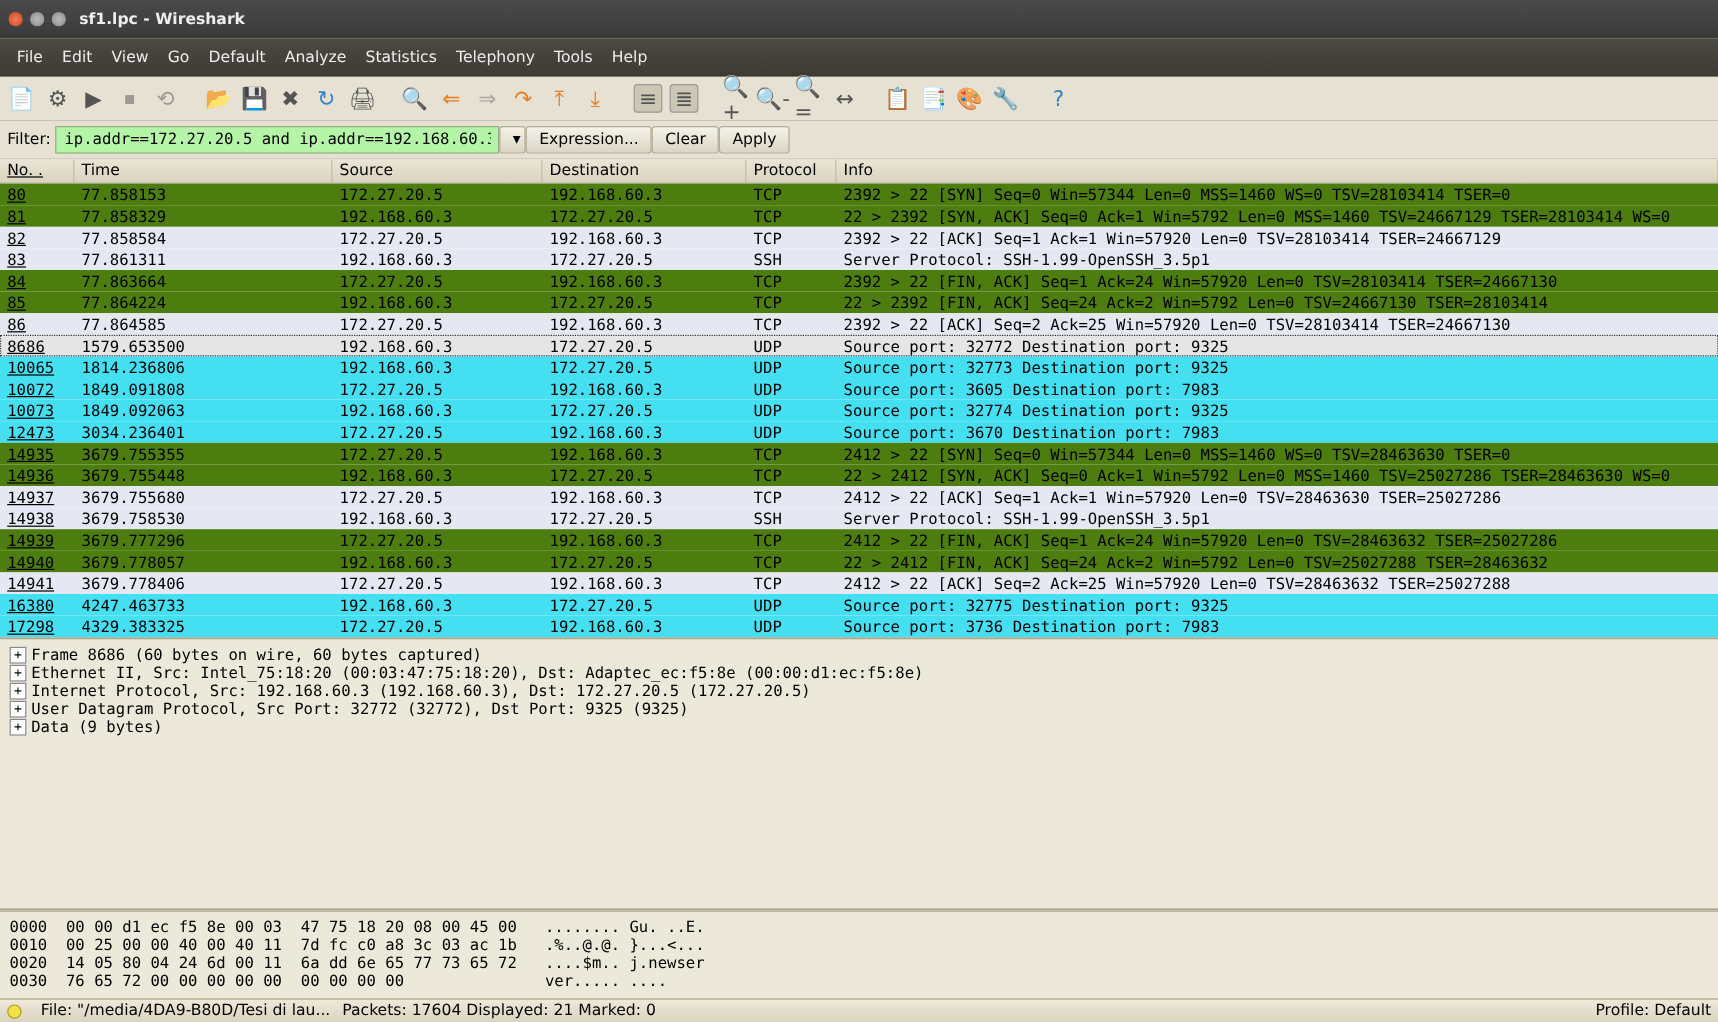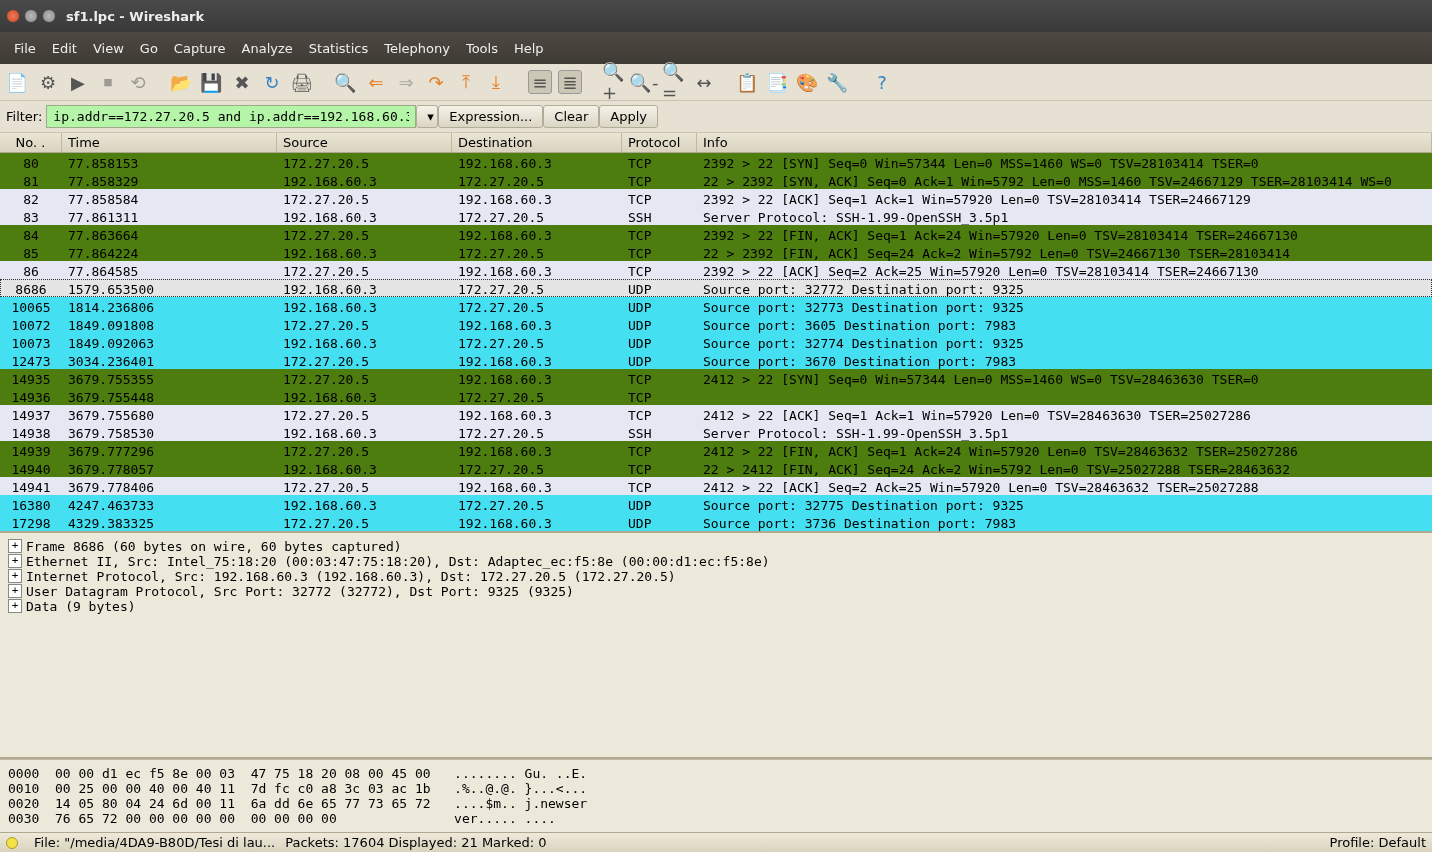--- a/index.html
+++ b/index.html
@@ -20,21 +20,21 @@
 .tbsep { width: 8px; }
 .tbicon.boxed { border: 1px solid #999; border-radius: 3px; background: #ccc6b5; }
 .filterbar { background: #e6e1d3; padding: 4px 6px; display: flex; align-items: center; gap: 0; border-bottom: 1px solid #c9c2ad; }
 .filterbar label { margin-right: 4px; }
 .filter-input { background: #b5f5a8; border: 1px solid #9caa88; padding: 3px 6px; width: 370px; font-family: monospace; font-size: 13px; }
 .btn { background: linear-gradient(#f5f2e8,#dad5c4); border: 1px solid #b3ac96; border-radius: 3px; padding: 3px 10px; cursor: default; }
 .dd { width: 20px; text-align: center; }
 .packet-list { flex: 0 0 auto; background: #fff; overflow: hidden; border-bottom: 2px solid #b0a990; }
 .plhead { background: linear-gradient(#eae5d4,#d9d3bf); display: flex; font-size: 13px; border-bottom: 1px solid #b0a990; }
 .plhead div, .row div { padding: 2px 6px; white-space: nowrap; overflow: hidden; }
-.col-no { width: 62px; text-align: center; }
+.col-no { width: 62px; text-align: left; text-decoration: underline; }
 .col-time { width: 215px; }
 .col-src { width: 175px; }
 .col-dst { width: 170px; }
 .col-proto { width: 75px; }
 .col-info { flex: 1; }
 .plhead .hc { border-right: 1px solid #c0b9a2; position: relative; }
 .rows { font-family: "DejaVu Sans Mono", monospace; font-size: 13px; }
 .row { display: flex; height: 18px; line-height: 18px; }
 .row.grey { background: #4d7c0f; }
 .row.lavender { background: #e5e7f3; }
@@ -59,21 +59,21 @@
     <div class="win-btn win-max"></div>
   </div>
   <span class="title">sf1.lpc - Wireshark</span>
 </div>
 
 <div class="menubar" id="menubar">
     <span class="mi">File</span>
     <span class="mi">Edit</span>
     <span class="mi">View</span>
     <span class="mi">Go</span>
-    <span class="mi">Capture</span>
+    <span class="mi">Default</span>
     <span class="mi">Analyze</span>
     <span class="mi">Statistics</span>
     <span class="mi">Telephony</span>
     <span class="mi">Tools</span>
     <span class="mi">Help</span>
   </div>
 
 <div class="toolbar">
   <span class="tbicon">📄</span>
   <span class="tbicon">⚙</span>
@@ -232,20 +232,21 @@
         <div class="col-dst">192.168.60.3</div>
         <div class="col-proto">TCP</div>
         <div class="col-info">2412 &gt; 22 [SYN] Seq=0 Win=57344 Len=0 MSS=1460 WS=0 TSV=28463630 TSER=0</div>
       </div>
       <div class="row grey">
         <div class="col-no">14936</div>
         <div class="col-time">3679.755448</div>
         <div class="col-src">192.168.60.3</div>
         <div class="col-dst">172.27.20.5</div>
         <div class="col-proto">TCP</div>
+        <div class="col-info">22 &gt; 2412 [SYN, ACK] Seq=0 Ack=1 Win=5792 Len=0 MSS=1460 TSV=25027286 TSER=28463630 WS=0</div>
       </div>
       <div class="row lavender">
         <div class="col-no">14937</div>
         <div class="col-time">3679.755680</div>
         <div class="col-src">172.27.20.5</div>
         <div class="col-dst">192.168.60.3</div>
         <div class="col-proto">TCP</div>
         <div class="col-info">2412 &gt; 22 [ACK] Seq=1 Ack=1 Win=57920 Len=0 TSV=28463630 TSER=25027286</div>
       </div>
       <div class="row lavender">

